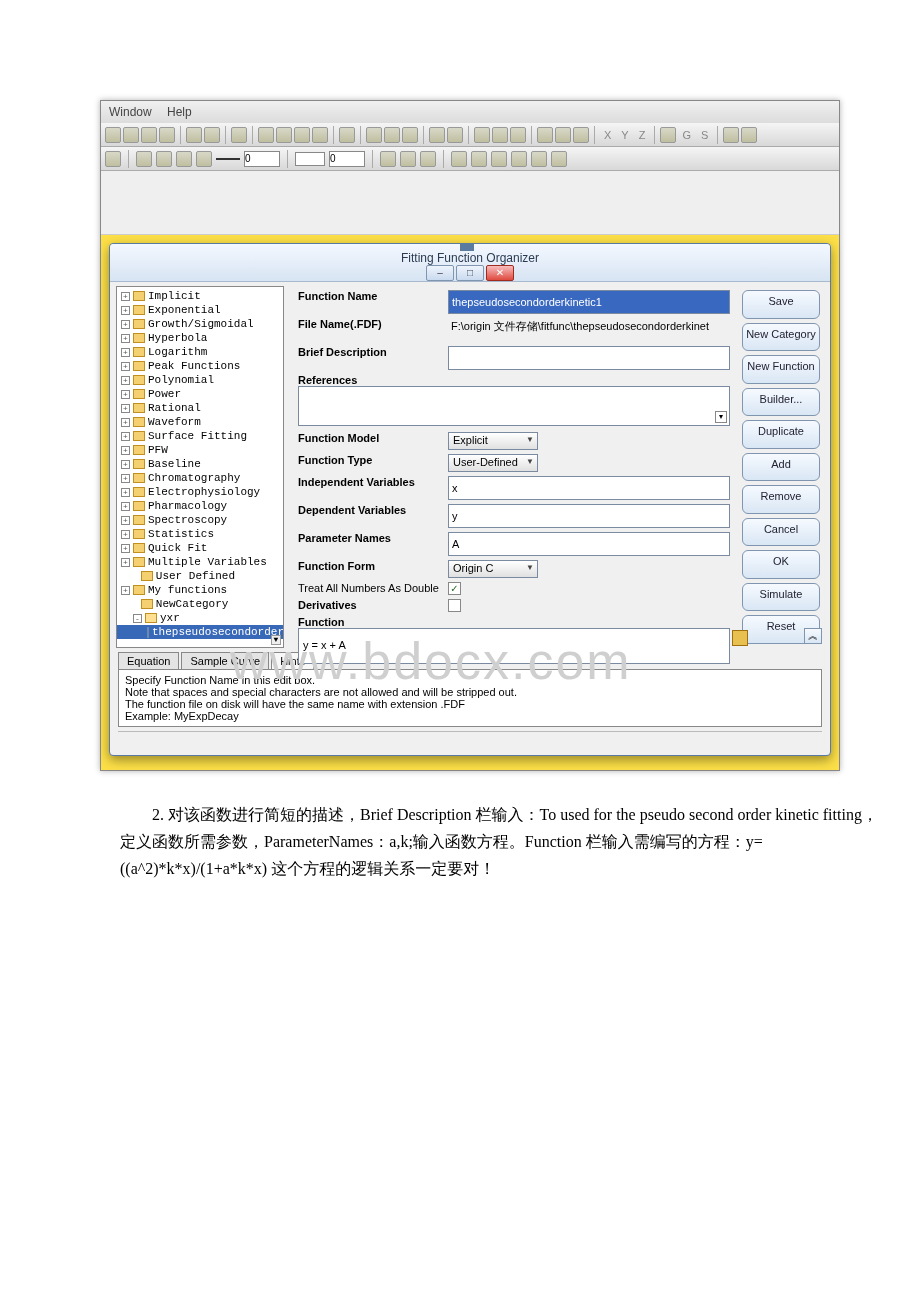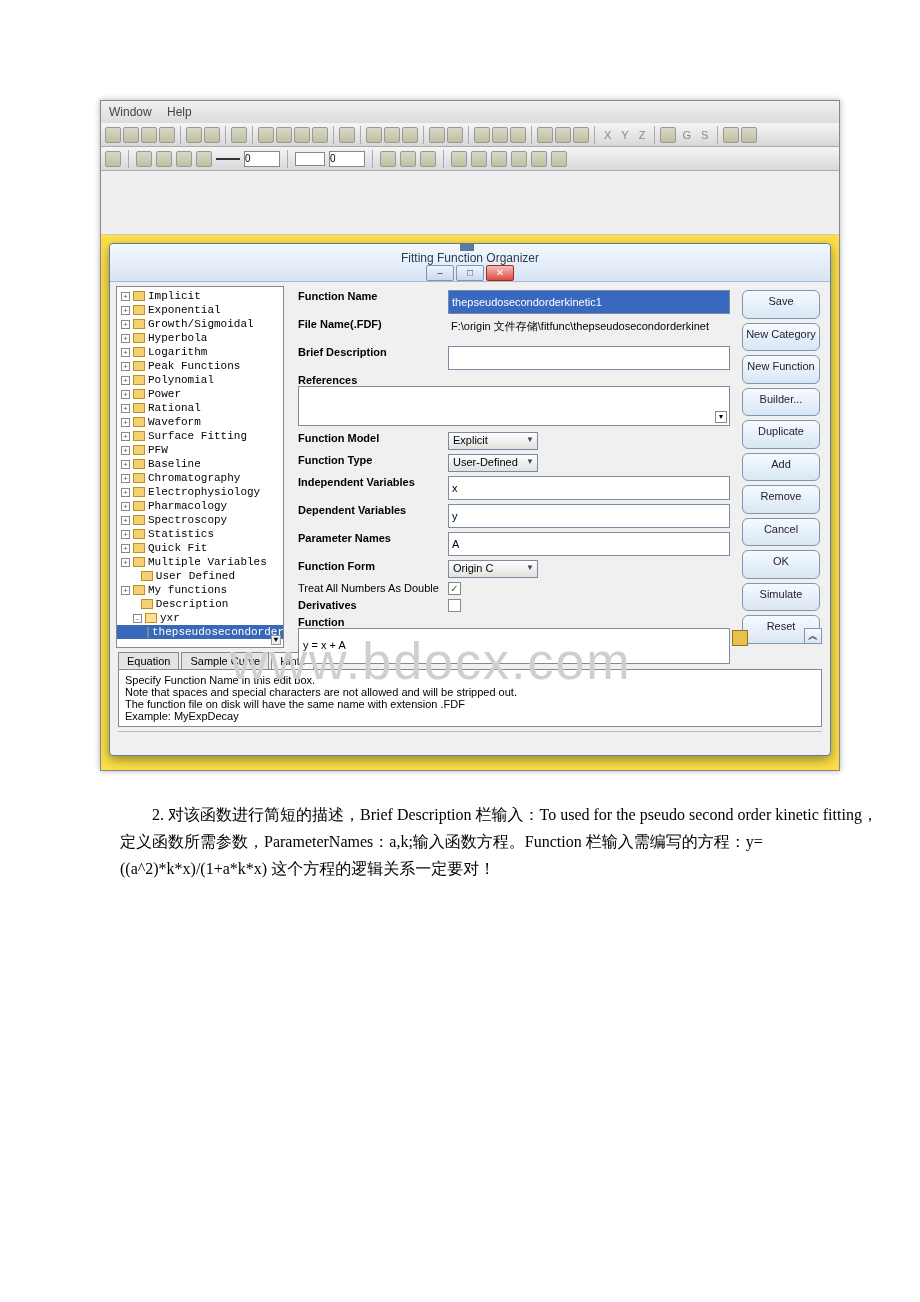--- a/index.html
+++ b/index.html
@@ -415,21 +415,21 @@
                 <span class="exp-box">+</span>
                 <span class="fld-icon"></span>
                 <span>Multiple Variables</span>
               </div>
               <div class="tree-row">&nbsp;&nbsp;&nbsp;<span class="fld-icon"></span><span>User Defined</span></div>
               <div class="tree-row">
                 <span class="exp-box">+</span>
                 <span class="fld-icon"></span>
                 <span>My functions</span>
               </div>
-              <div class="tree-row">&nbsp;&nbsp;&nbsp;<span class="fld-icon"></span><span>Description</span></div>
+              <div class="tree-row">&nbsp;&nbsp;&nbsp;<span class="fld-icon"></span><span>NewCategory</span></div>
             </div>
           <div class="tree-row" style="padding-left:16px;">
             <span class="exp-box">-</span>
             <span class="fld-icon fld-open"></span>
             <span>yxr</span>
           </div>
           <div class="tree-row sel" style="padding-left:30px;">
             <span class="file-icon"></span>
             <span>thepseudosecondorderkin</span>
           </div>

